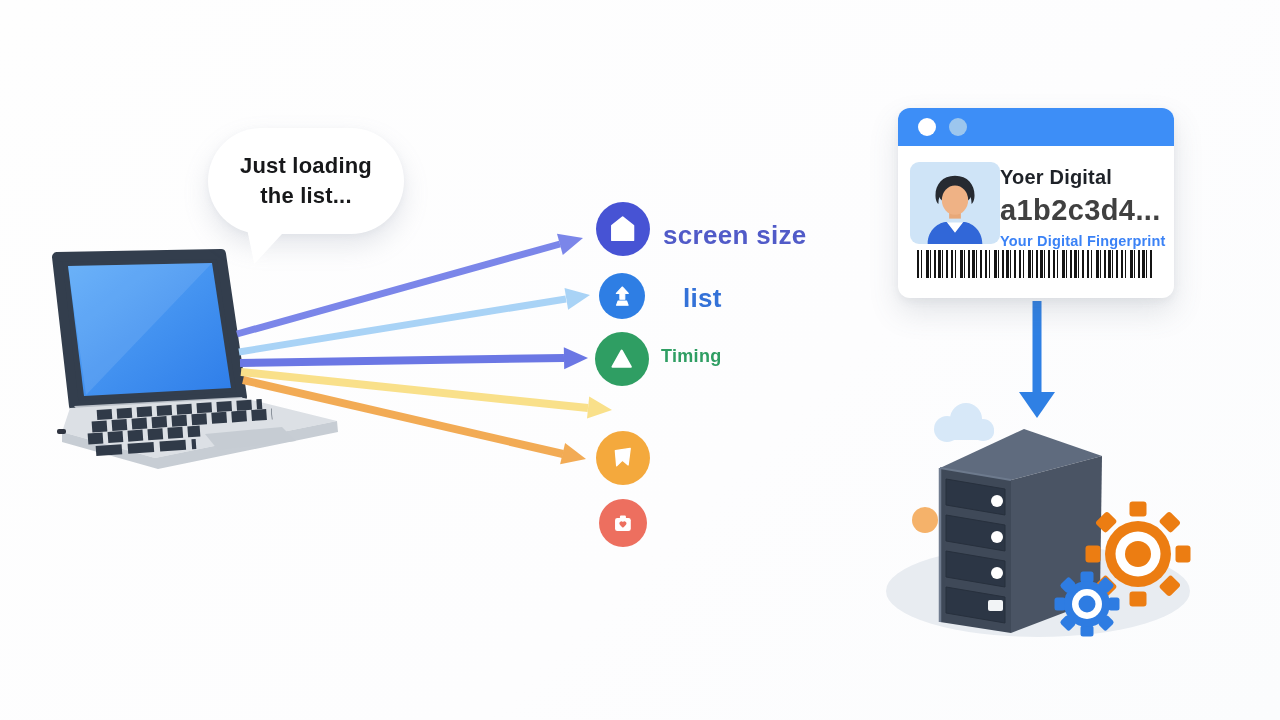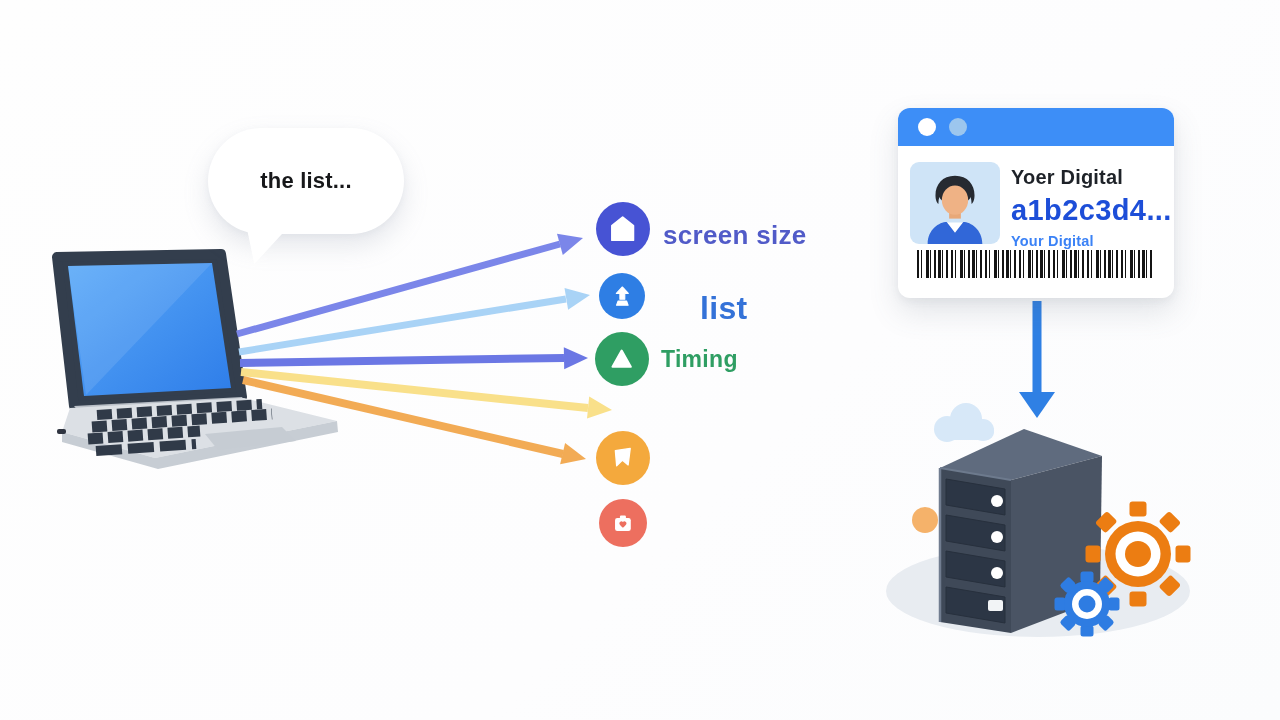--- a/index.html
+++ b/index.html
@@ -29,41 +29,41 @@
   .badge{position:absolute;border-radius:50%;display:flex;align-items:center;justify-content:center;z-index:2;}
   .badge svg{width:58%;height:58%;}
   .badge-home    {left:596px;top:202px;width:54px;height:54px;background:#4753d4;}
   .badge-upload  {left:599px;top:273px;width:46px;height:46px;background:#2e7ee4;}
   .badge-triangle{left:595px;top:332px;width:54px;height:54px;background:#2f9e63;}
   .badge-bookmark{left:596px;top:431px;width:54px;height:54px;background:#f4a93d;}
   .badge-camera  {left:599px;top:499px;width:48px;height:48px;background:#ed6f5f;}
 
   .dp-label{position:absolute;font-weight:800;letter-spacing:.3px;white-space:nowrap;z-index:2;}
   .dp-label-1{left:663px;top:220px;font-size:26px;color:#515bc8;}
-  .dp-label-2{left:683px;top:290px;font-size:32px;color:#3472d8;margin-left:17px;}
-  .dp-label-3{left:661px;top:346px;font-size:23px;color:#2f9e63;}
+  .dp-label-2{left:683px;top:283px;font-size:26px;color:#3472d8;}
+  .dp-label-3{left:661px;top:346px;font-size:18px;color:#2f9e63;}
 
   
   .browser-card{
     position:absolute;left:898px;top:108px;width:276px;height:190px;background:#ffffff;
     border-radius:12px;box-shadow:0 14px 30px rgba(90,100,120,.16),0 3px 8px rgba(90,100,120,.08);
     z-index:3;
   }
   .titlebar{
     position:absolute;left:0;top:0;width:276px;height:38px;background:#3d8ef7;
     border-radius:12px 12px 0 0;
   }
   .tb-dot{position:absolute;top:10px;width:18px;height:18px;border-radius:50%;}
   .tb-dot-1{left:20px;background:#ffffff;}
   .tb-dot-2{left:51px;background:#9cc6ee;}
-  .card-body{position:absolute;left:12px;top:54px;display:flex;gap:11px;}
+  .card-body{position:absolute;left:12px;top:54px;display:flex;}
   .avatar{width:90px;height:82px;border-radius:9px;background:#cfe4f7;overflow:hidden;flex:none;}
   .card-texts{display:flex;flex-direction:column;padding-top:4px;}
   .card-name{font-size:20px;font-weight:700;color:#1e2228;letter-spacing:.2px;}
-  .card-hash{font-size:29px;font-weight:800;color:#1d4ed8;letter-spacing:.4px;margin-top:5px;}
+  .card-hash{font-size:29px;font-weight:800;color:#404040;letter-spacing:.4px;margin-top:5px;}
   .card-caption{font-size:14.5px;font-weight:700;color:#3b82f6;margin-top:6px;letter-spacing:.2px;}
   .barcode{
     position:absolute;left:19px;top:142px;width:235px;height:28px;background:#ffffff;
     background-image:repeating-linear-gradient(90deg,
       #141414 0 2px,#ffffff 2px 4px,
       #141414 4px 5px,#ffffff 5px 9px,
       #141414 9px 12px,#ffffff 12px 13px,
       #141414 13px 14px,#ffffff 14px 17px,
       #141414 17px 19px,#ffffff 19px 21px,
       #141414 21px 24px,#ffffff 24px 25px,
@@ -191,20 +191,21 @@
           <rect x="1080.5" y="571.5" width="13" height="11" rx="2.5" transform="rotate(315 1087 604)"></rect>
           <circle cx="1087" cy="604" r="23"></circle>
         </g>
         <circle cx="1087" cy="604" r="15" fill="#ffffff"></circle>
         <circle cx="1087" cy="604" r="8.5" fill="#2e7ce2"></circle>
       </g>
     </g>
   </svg>
 
   <div class="speech-bubble">
+    <span>Just loading</span>
     <span>the list...</span>
     <div class="bubble-tail"></div>
   </div>
 
   <div class="badge badge-home">
     <svg viewBox="0 0 24 24">
       <path d="M12 3.2 L20.2 9.8 L20.2 20.8 L3.8 20.8 L3.8 9.8 Z" fill="#fff" stroke="#fff" stroke-width="1.4" stroke-linejoin="round"></path>
     </svg>
   </div>
   <div class="badge badge-upload">

